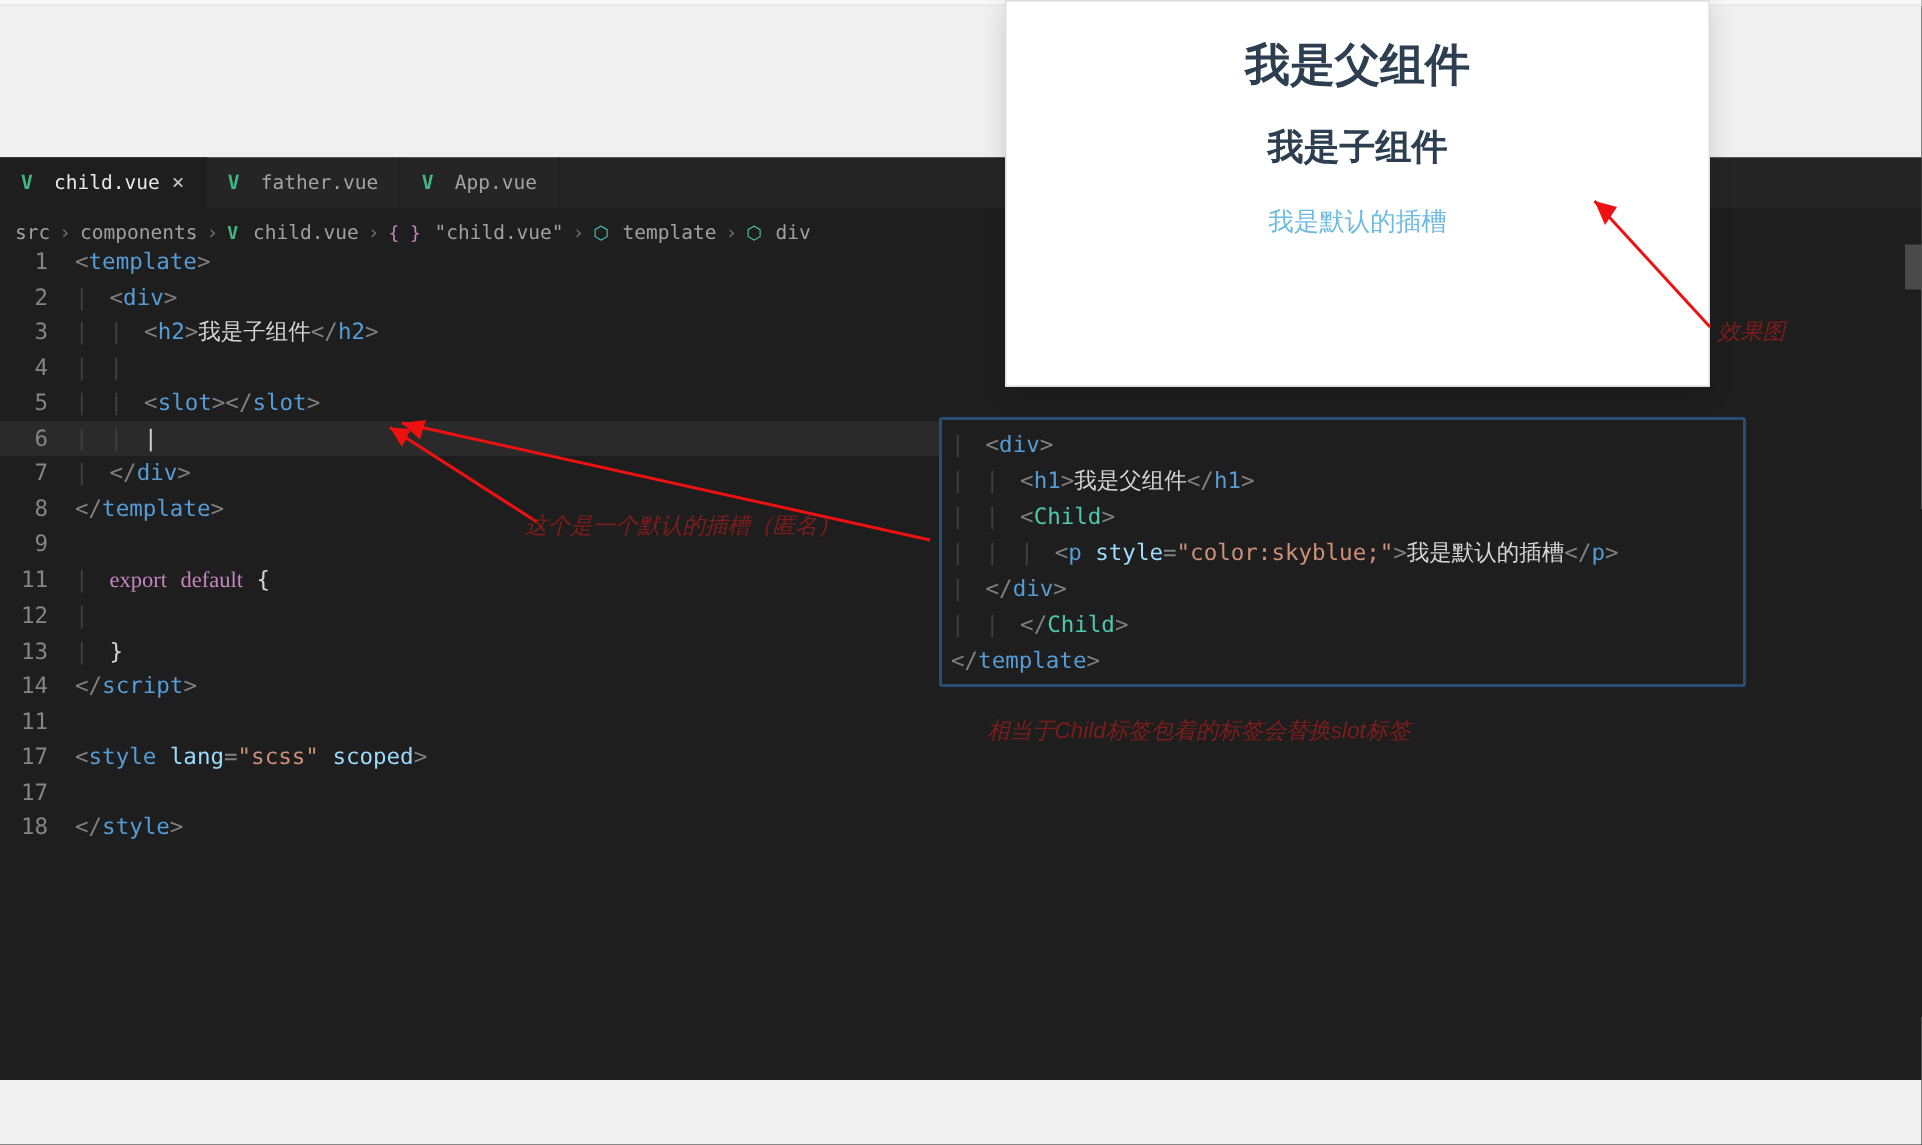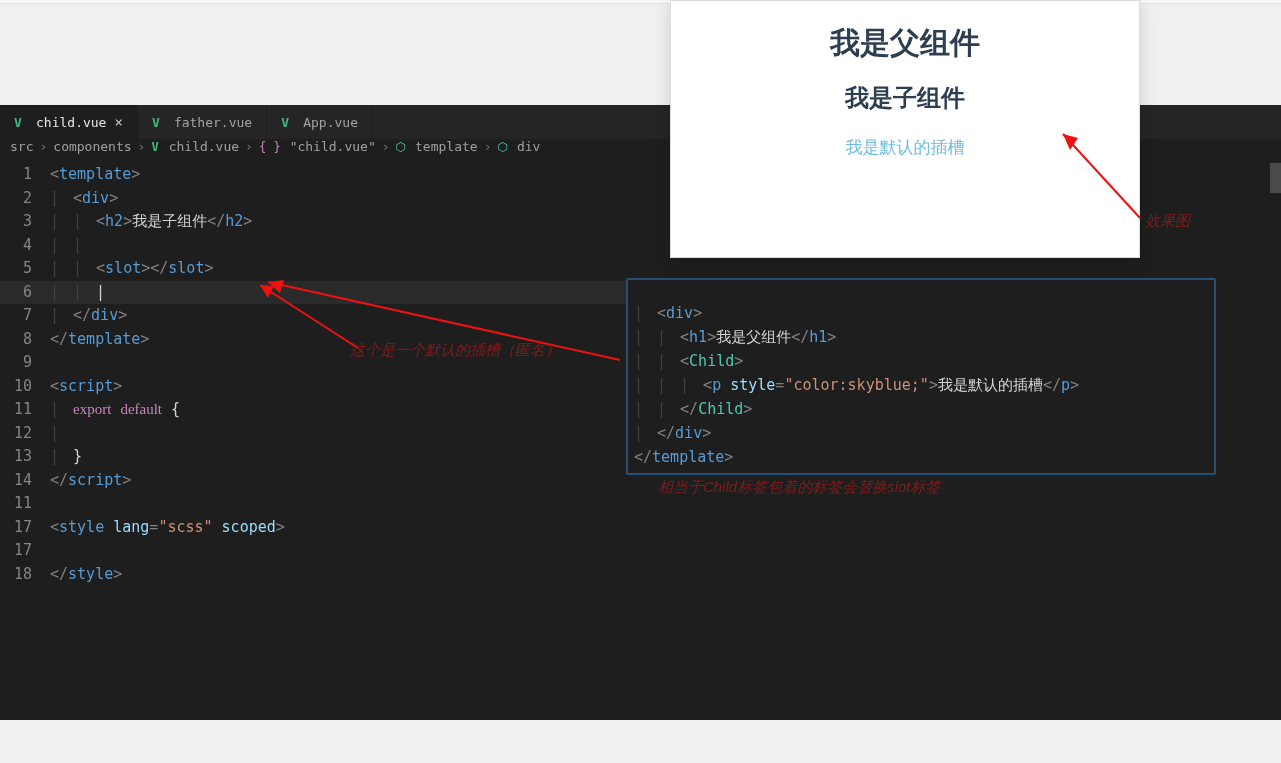--- a/index.html
+++ b/index.html
@@ -71,21 +71,21 @@
     font-weight: bold;
     line-height: 14px;
     font-size: 13px;
   }
 
   
   .breadcrumb {
     position: absolute;
     top: 34px; left: 0; right: 0;
     height: 24px;
-    display: flex; align-items: flex-start;
+    display: flex; align-items: flex-end;
     padding: 0 10px;
     font-size: 13px;
     color: #a0a0a0;
     gap: 6px;
     background: #1e1e1e;
   }
   .breadcrumb .sep { color: #707070; }
   .bicon { color: #c3c3c3; }
   .bicon.v::before { content: "V"; color: #41b883; font-weight: bold; margin-right: 4px; font-size: 12px; }
   .bicon.brc::before { content: "{ }"; color: #c586c0; margin-right: 3px; font-size: 12px; }
@@ -123,27 +123,27 @@
   .kw    { color: #c586c0; font-family: Liberation Serif, serif; }
   .txt   { color: #d4d4d4; }
   .comp  { color: #4ec9b0; }
   .pun   { color: #d4d4d4; }
 
   
   .subsnippet {
     position: absolute;
     top: 173px;
     left: 626px;
-    width: 590px;
+    width: 538px;
     background: #1e1e1e;
     border: 2px solid #264f78;
     border-radius: 2px;
     font-size: 15px;
     line-height: 24px;
-    padding: 21px 8px 4px 6px;
+    padding: 4px 8px 4px 6px;
     z-index: 10;
   }
   .subsnippet .row2 { white-space: pre; }
 
   
   .ann {
     position: absolute;
     color: #7f1d1d;
     font-size: 15px;
     font-family: "Microsoft YaHei", sans-serif;
@@ -231,38 +231,37 @@
   <div class="code">
     <div class="row"><span class="ln">1</span><span class="tag">&lt;</span><span class="name">template</span><span class="tag">&gt;</span></div>
     <div class="row"><span class="ln">2</span><span class="gut">|</span> <span class="tag">&lt;</span><span class="name">div</span><span class="tag">&gt;</span></div>
     <div class="row"><span class="ln">3</span><span class="gut">|</span> <span class="gut">|</span> <span class="tag">&lt;</span><span class="name">h2</span><span class="tag">&gt;</span><span class="txt">我是子组件</span><span class="tag">&lt;/</span><span class="name">h2</span><span class="tag">&gt;</span></div>
     <div class="row"><span class="ln">4</span><span class="gut">|</span> <span class="gut">|</span></div>
     <div class="row"><span class="ln">5</span><span class="gut">|</span> <span class="gut">|</span> <span class="tag">&lt;</span><span class="name">slot</span><span class="tag">&gt;&lt;/</span><span class="name">slot</span><span class="tag">&gt;</span></div>
     <div class="row cur"><span class="ln">6</span><span class="gut">|</span> <span class="gut">|</span> <span class="txt">|</span></div>
     <div class="row"><span class="ln">7</span><span class="gut">|</span> <span class="tag">&lt;/</span><span class="name">div</span><span class="tag">&gt;</span></div>
     <div class="row"><span class="ln">8</span><span class="tag">&lt;/</span><span class="name">template</span><span class="tag">&gt;</span></div>
     <div class="row"><span class="ln">9</span></div>
-    <div class="row"><span class="ln">10</span><span class="tag">&lt;</span><span class="name">script</span><span class="tag">&gt;</span></div>
     <div class="row"><span class="ln">11</span><span class="gut">|</span> <span class="kw">export</span> <span class="kw">default</span> <span class="pun">{</span></div>
     <div class="row"><span class="ln">12</span><span class="gut">|</span></div>
     <div class="row"><span class="ln">13</span><span class="gut">|</span> <span class="pun">}</span></div>
     <div class="row"><span class="ln">14</span><span class="tag">&lt;/</span><span class="name">script</span><span class="tag">&gt;</span></div>
     <div class="row"><span class="ln">11</span></div>
     <div class="row"><span class="ln">17</span><span class="tag">&lt;</span><span class="name">style</span> <span class="attr">lang</span><span class="tag">=</span><span class="str">"scss"</span> <span class="attr">scoped</span><span class="tag">&gt;</span></div>
     <div class="row"><span class="ln">17</span></div>
     <div class="row"><span class="ln">18</span><span class="tag">&lt;/</span><span class="name">style</span><span class="tag">&gt;</span></div>
   </div>
 
   <div class="subsnippet">
     <div class="row2"><span class="gut">|</span> <span class="tag">&lt;</span><span class="name">div</span><span class="tag">&gt;</span></div>
     <div class="row2"><span class="gut">|</span> <span class="gut">|</span> <span class="tag">&lt;</span><span class="name">h1</span><span class="tag">&gt;</span><span class="txt">我是父组件</span><span class="tag">&lt;/</span><span class="name">h1</span><span class="tag">&gt;</span></div>
     <div class="row2"><span class="gut">|</span> <span class="gut">|</span> <span class="tag">&lt;</span><span class="comp">Child</span><span class="tag">&gt;</span></div>
     <div class="row2"><span class="gut">|</span> <span class="gut">|</span> <span class="gut">|</span> <span class="tag">&lt;</span><span class="name">p</span> <span class="attr">style</span><span class="tag">=</span><span class="str">"color:skyblue;"</span><span class="tag">&gt;</span><span class="txt">我是默认的插槽</span><span class="tag">&lt;/</span><span class="name">p</span><span class="tag">&gt;</span></div>
+    <div class="row2"><span class="gut">|</span> <span class="tag">&lt;/</span><span class="name">div</span><span class="tag">&gt;</span></div>
     <div class="row2"><span class="gut">|</span> <span class="gut">|</span> <span class="tag">&lt;/</span><span class="comp">Child</span><span class="tag">&gt;</span></div>
-    <div class="row2"><span class="gut">|</span> <span class="tag">&lt;/</span><span class="name">div</span><span class="tag">&gt;</span></div>
     <div class="row2"><span class="tag">&lt;/</span><span class="name">template</span><span class="tag">&gt;</span></div>
   </div>
 
   <div class="scrollstub"></div>
 </div>
 
 <div class="ann" style="top:341px; left:350px;text-align:right;">这个是一个默认的插槽（匿名）</div>
 <div class="ann" style="top:478px; left:658px;">相当于Child标签包着的标签会替换slot标签</div>
 <div class="ann" style="top:212px; left:1145px;">效果图</div>
 

